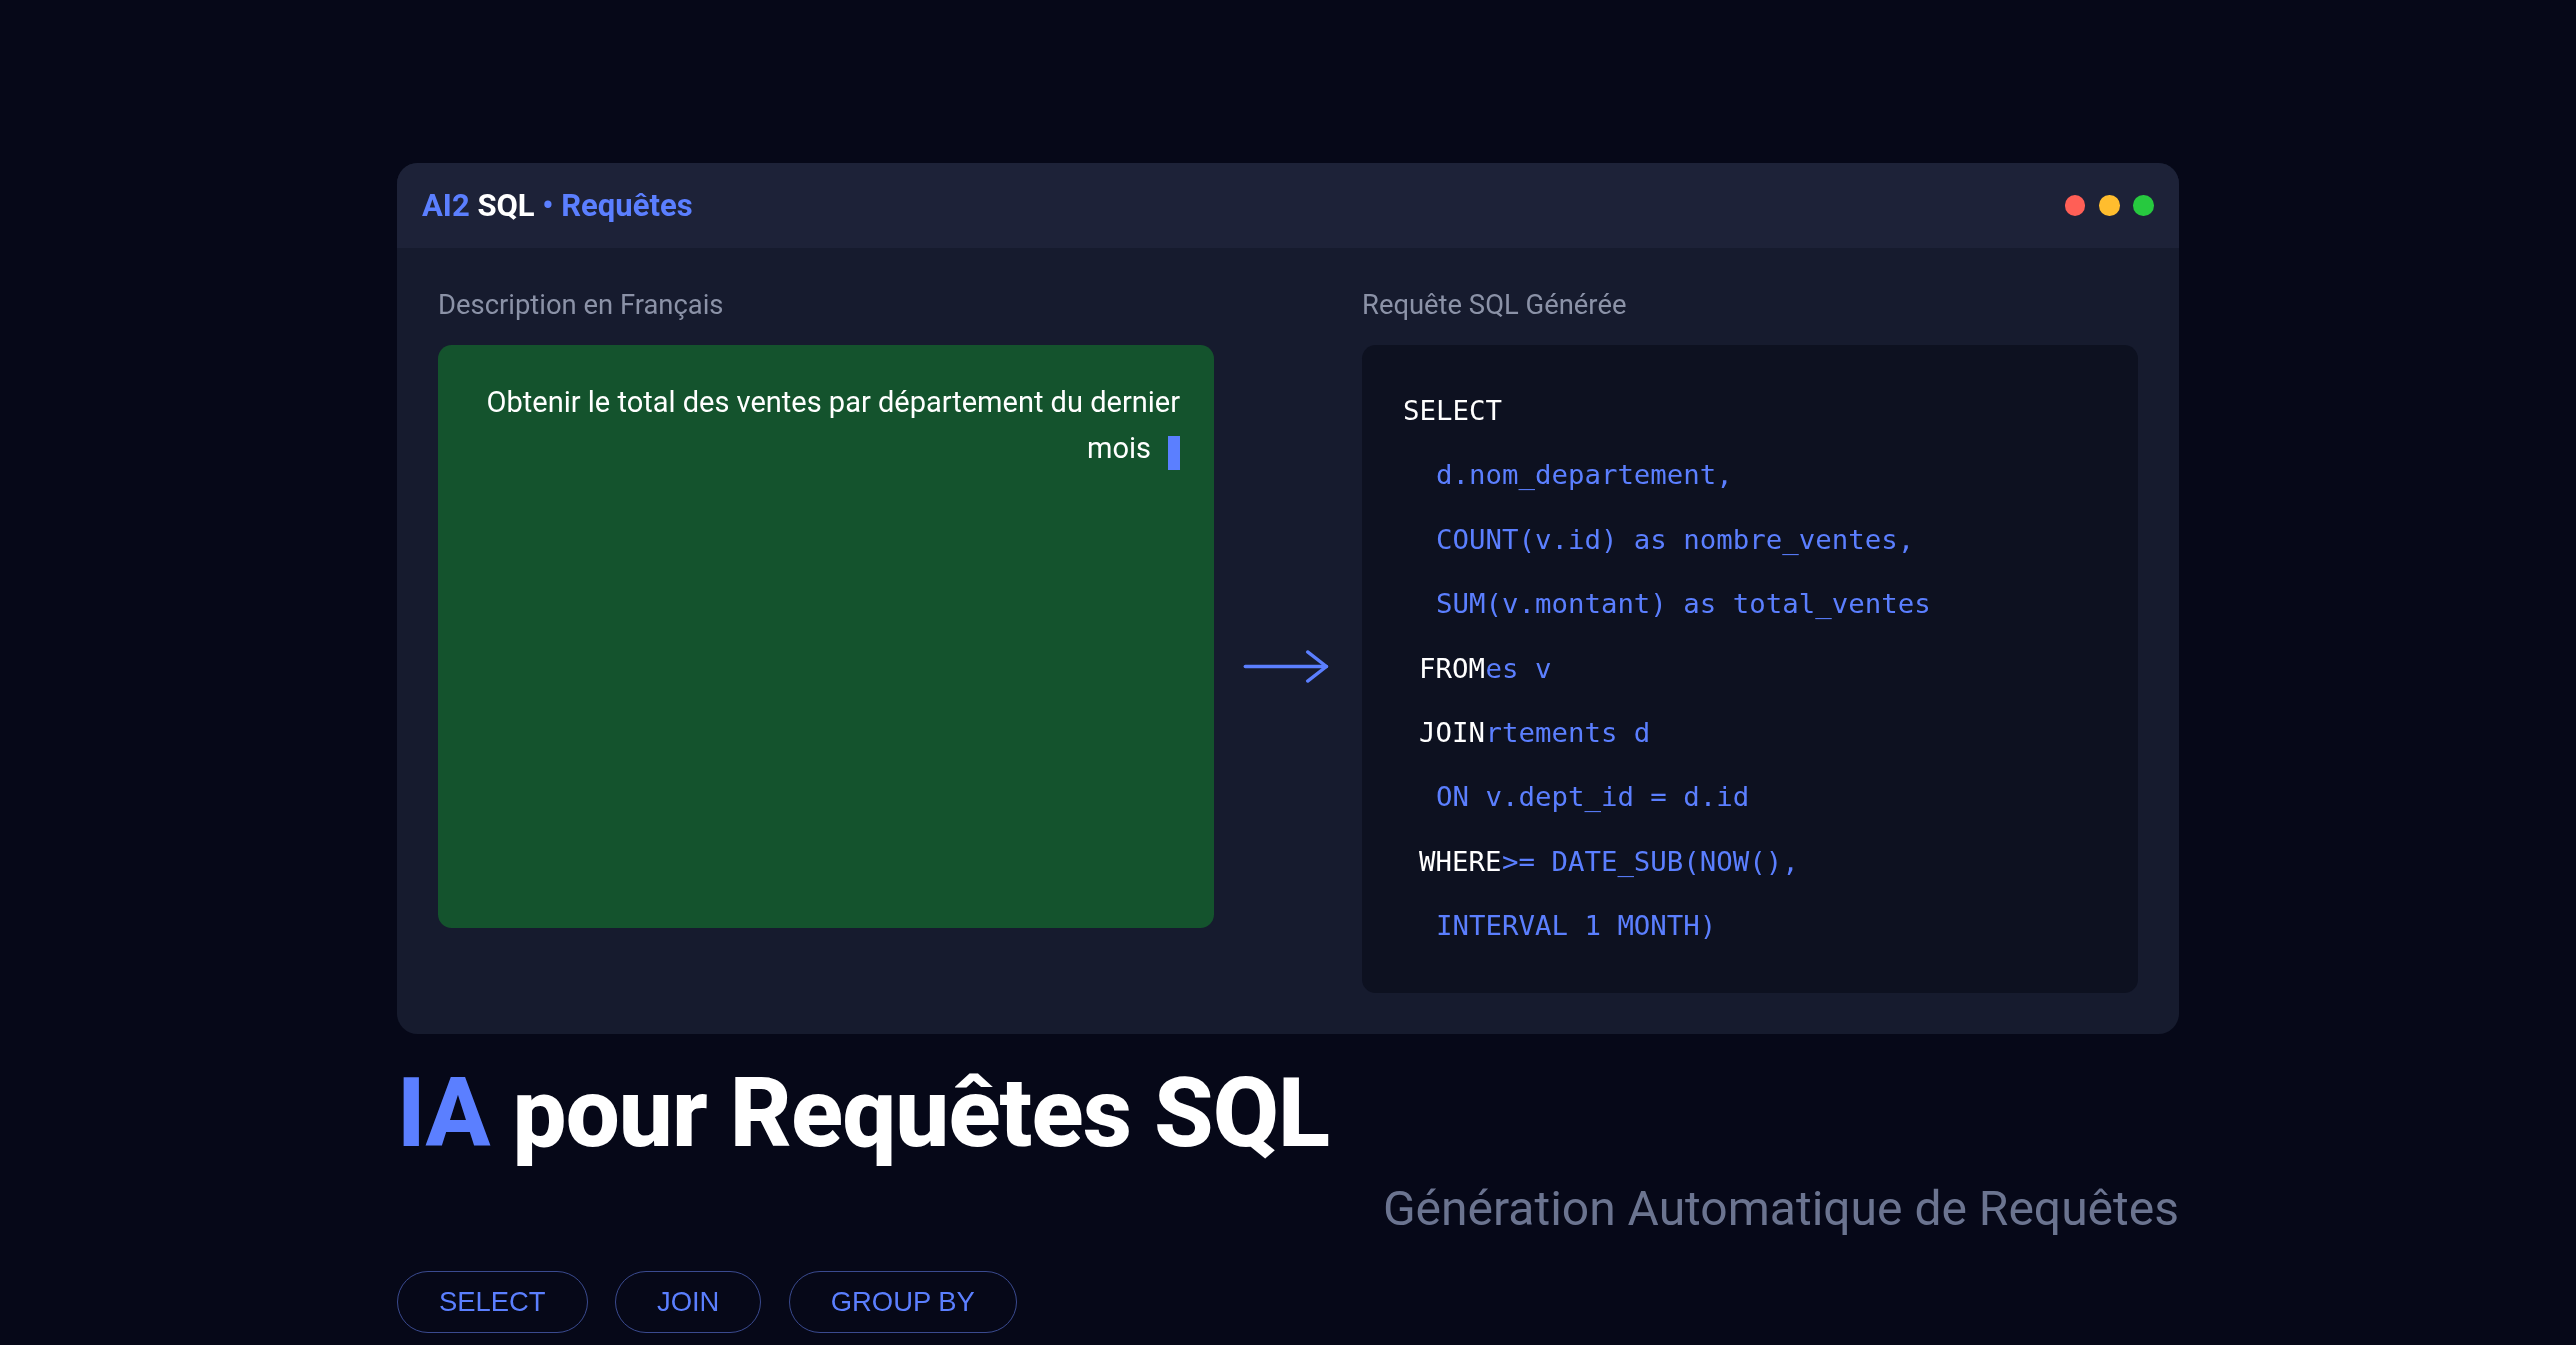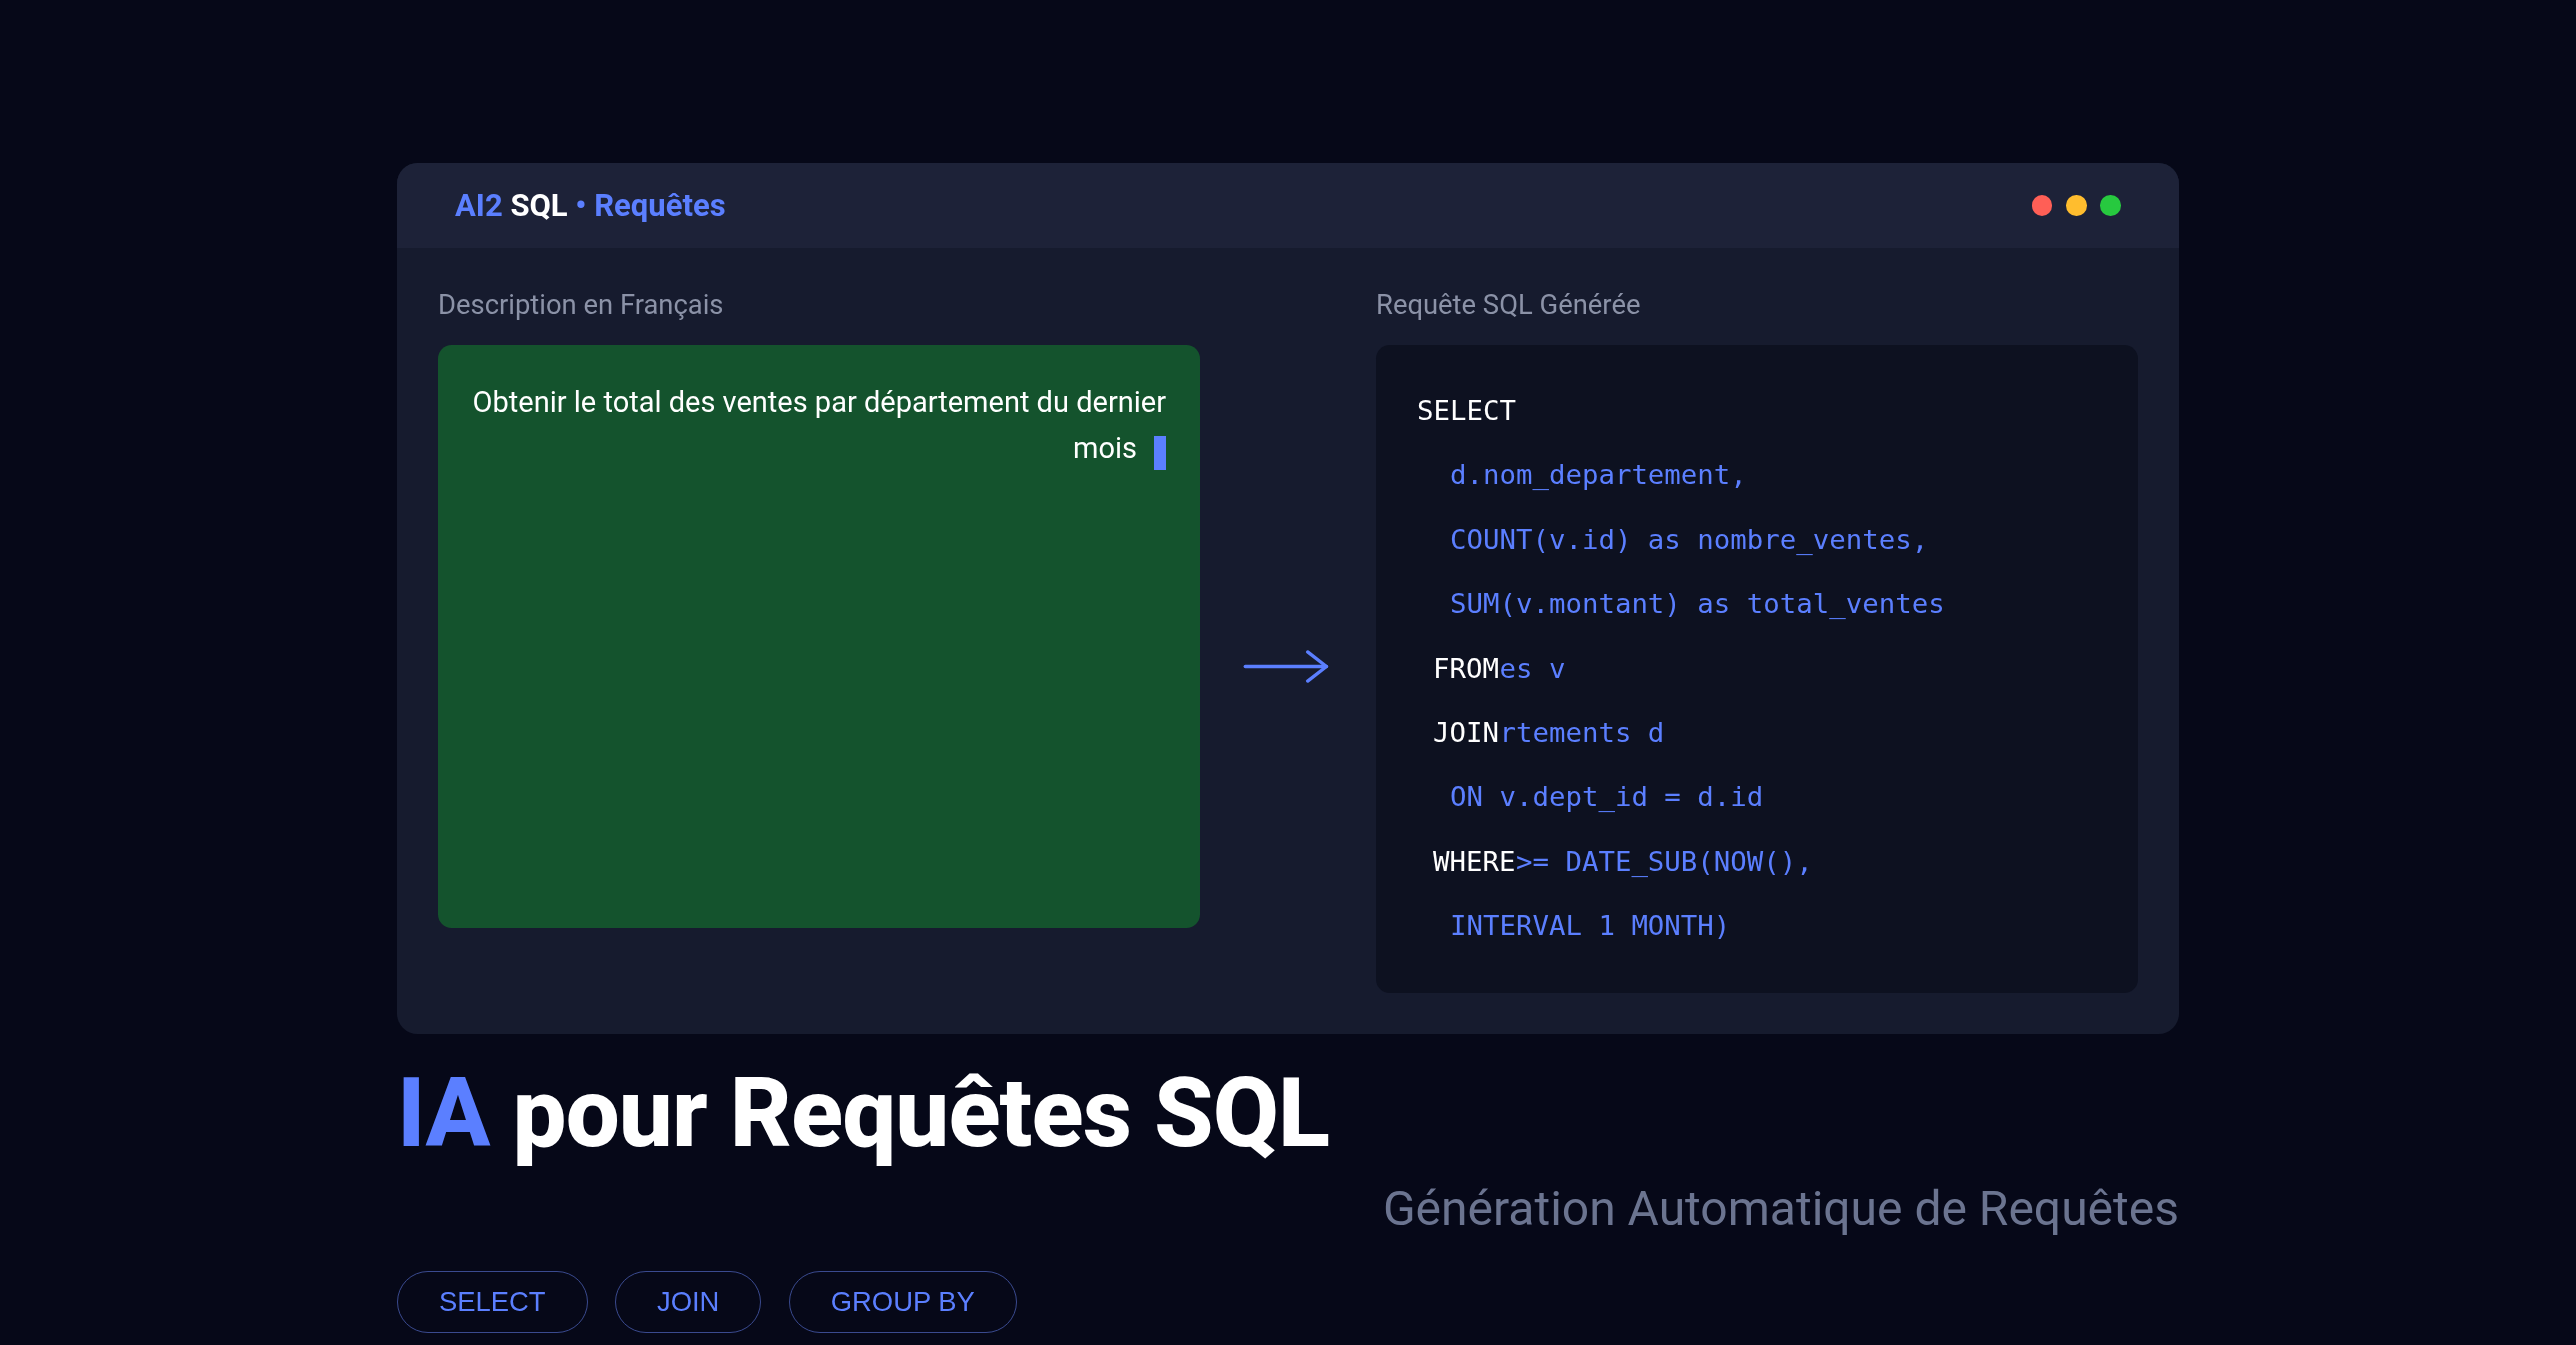--- a/index.html
+++ b/index.html
@@ -22,21 +22,21 @@
   .editor-window {
     background: #161b2e;
     border-radius: 20.6px;
     overflow: hidden;
     position: relative;
   }
   .editor-header {
     display: flex;
     align-items: center;
     justify-content: space-between;
-    padding: 24px 58px;
+    padding: 24px 25px;
     background: #1d2238;
   }
   .editor-title {
     font-size: 31px;
     font-weight: 700;
   }
   .editor-title .accent {
     color: #5b7fff;
   }
   .editor-title .white {
@@ -50,21 +50,21 @@
     width: 20.6px;
     height: 20.6px;
     border-radius: 50%;
   }
   .tl-red { background: #ff5f56; }
   .tl-yellow { background: #ffbd2e; }
   .tl-green { background: #27c93f; }
   .editor-body {
     display: grid;
     grid-template-columns: 1fr auto 1fr;
-    gap: 41px;
+    gap: 27px;
     padding: 41px;
     align-items: stretch;
   }
   .pane {
     display: flex;
     flex-direction: column;
   }
   .pane-label {
     color: #8b92a7;
     font-size: 27.4px;

